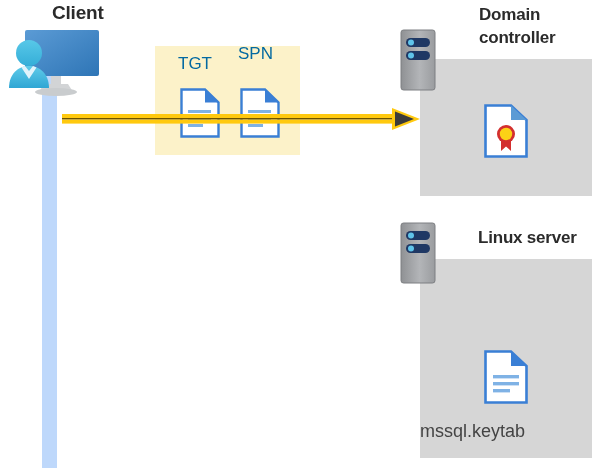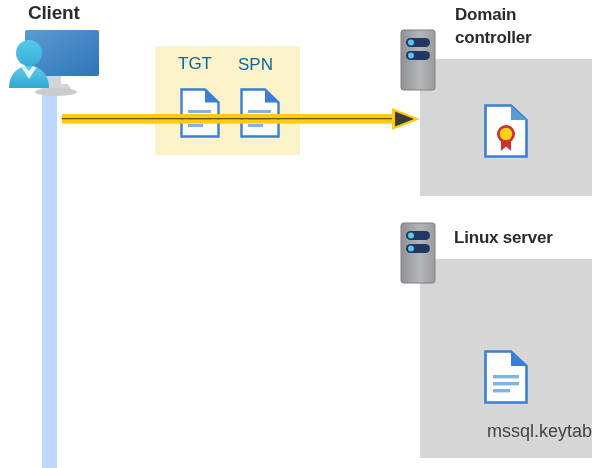--- a/index.html
+++ b/index.html
@@ -24,20 +24,21 @@
   }
 
   
   .abs { position: absolute; }
 
   
   .lbl-bold {
     font-weight: bold;
     color: #2b2b2b;
     letter-spacing: -0.2px;
+    margin-left: 24px;
   }
   .lbl-regular {
     font-weight: normal;
     color: #444444;
   }
 
   #client-label {
     left: 28px; top: 2px;
     font-size: 19px;
     line-height: 22px;
@@ -49,31 +50,31 @@
     width: 140px;
   }
   #linux-server-label {
     left: 454px; top: 227px;
     font-size: 17px;
     line-height: 22px;
   }
   #keytab-label {
     left: 420px; top: 420px;
     width: 172px;
-    text-align: right;
+    text-align: left;
     font-size: 18px;
     line-height: 22px;
   }
   .doc-tag {
     font-size: 17px;
     color: #0369a1;
     line-height: 20px;
   }
   #tgt-label { left: 178px; top: 54px; }
-  #spn-label { left: 238px; top: 55px; }
+  #spn-label { left: 238px; top: 44px; }
 
   
   #client-lifeline {
     left: 42px; top: 72px;
     width: 15px; height: 396px;
     background: #bed8fb;
   }
 
   
   #message-box {

